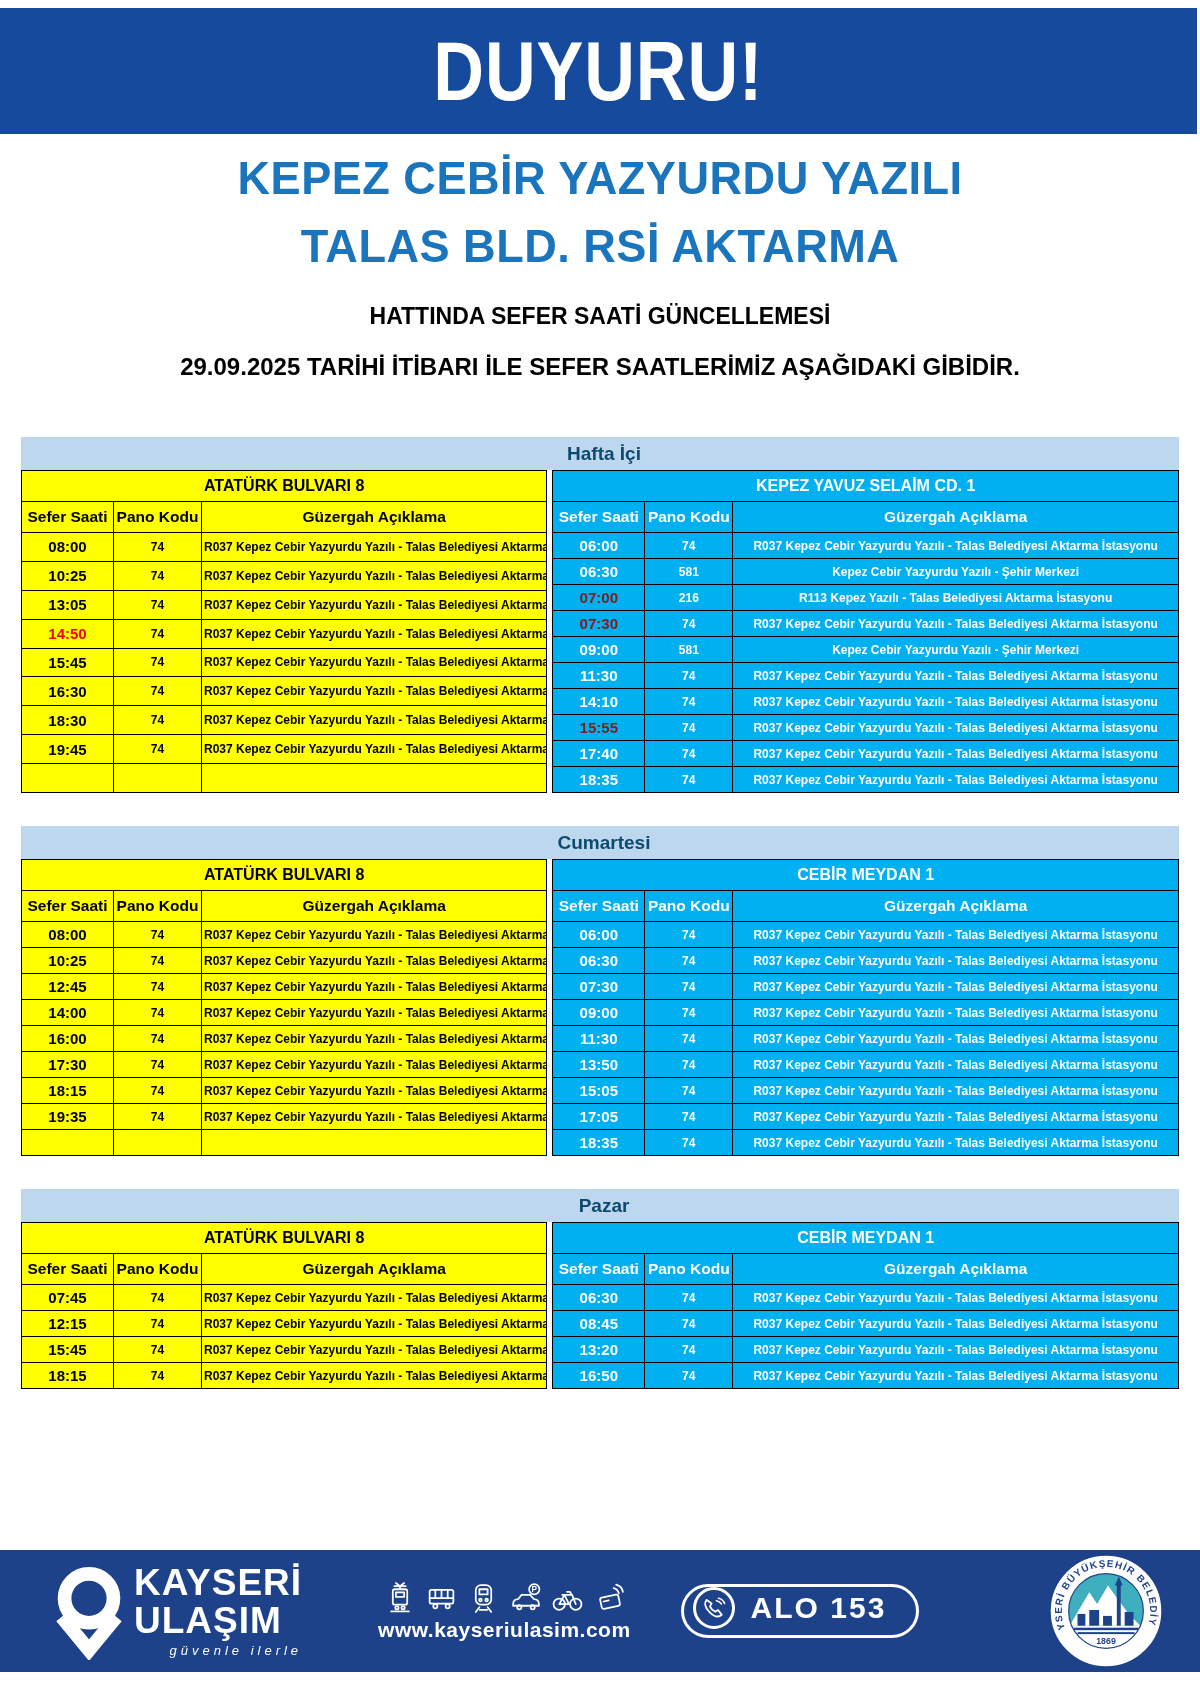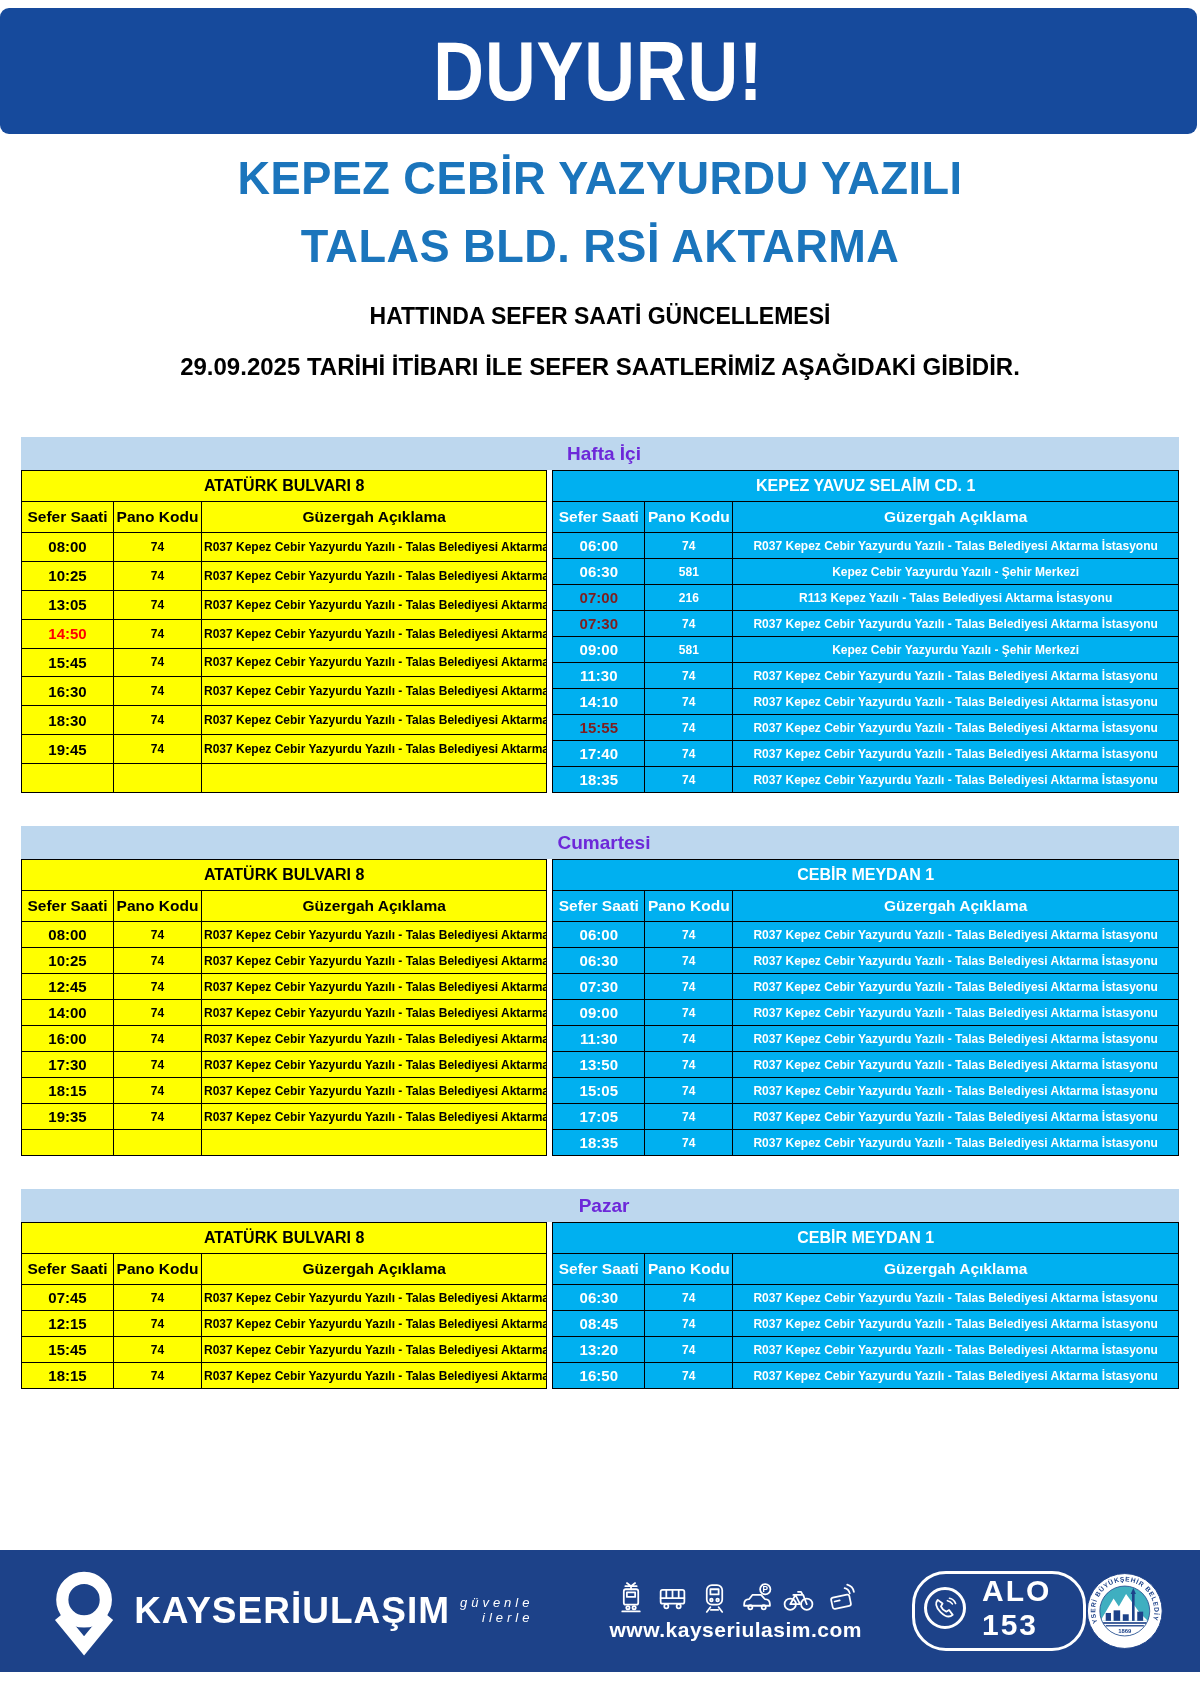--- a/index.html
+++ b/index.html
@@ -11,53 +11,53 @@
     --footer-navy:#1D4289;
   }
   *{box-sizing:border-box;}
   html,body{margin:0;padding:0;}
   body{
     width:1200px;height:1697px;position:relative;background:#fff;
     font-family:"Liberation Sans",sans-serif;overflow:hidden;
   }
   
   .banner{margin-top:8px;width:1197px;height:126px;background:var(--banner-blue);
-    display:flex;align-items:center;justify-content:center;border-radius:9px;}
+    display:flex;align-items:center;justify-content:center;}
   .banner-text{color:#fff;font-size:78px;font-weight:bold;letter-spacing:1px;transform:scale(.90,1.08);}
   .title1,.title2{text-align:center;color:var(--title-blue);font-weight:bold;font-size:47px;letter-spacing:.5px;transform:scale(.96,1);}
   .title1{margin-top:16px;}
   .title2{margin-top:13px;}
   .subtitle{margin-top:30px;text-align:center;font-weight:bold;font-size:23px;color:#000;}
   .dateline{margin-top:23px;text-align:center;font-weight:bold;font-size:24px;color:#000;}
   
   #tables{margin:56px 21px 0;}
   .day-section + .day-section{margin-top:33px;}
   .day-band{height:33px;background:var(--band-blue);display:flex;align-items:center;justify-content:center;
-    font-size:19px;font-weight:bold;color:#6d28d9;padding-left:8px;}
+    font-size:19px;font-weight:bold;color:#0c4a6e;padding-left:8px;}
   .tables-row{display:flex;gap:5px;}
   table.timetable{border-collapse:collapse;table-layout:fixed;}
   .timetable.yellow{width:566px;}
   .timetable.cyan{width:674px;}
   .timetable th,.timetable td{border:1.6px solid #000;padding:0 2px;text-align:center;overflow:hidden;white-space:nowrap;}
   .yellow th,.yellow td{background:var(--cell-yellow);color:#000;}
   .cyan th,.cyan td{background:var(--cell-cyan);color:#fff;}
   th.venue{height:31px;font-size:16px;}
   tr.cols th{height:31px;font-size:15.5px;}
   col.col-time{width:92px;} col.col-pano{width:88px;}
   .timetable td{height:26px;font-weight:bold;}
   td.time{font-size:15px;}
   td.pano{font-size:12px;}
   td.route{font-size:12px;}
   .yellow td.red{color:#FF0000;}
   .cyan td.red{color:#7f1d1d;}
   
   footer{position:absolute;left:0;top:1550px;width:1200px;height:122px;background:var(--footer-navy);
     display:flex;align-items:center;}
   .logo-group{display:flex;align-items:center;margin-left:44px;}
-  .brand{margin-left:10px;color:#fff;display:flex;flex-direction:row;}
+  .brand{margin-left:0;color:#fff;display:flex;flex-direction:column;}
   .brand-line{font-size:37px;font-weight:bold;line-height:1.02;letter-spacing:1px;}
   .tagline{font-style:italic;font-size:13px;letter-spacing:4px;text-align:right;margin-top:3px;color:#fff;}
   .mid{margin-left:76px;display:flex;flex-direction:column;align-items:center;}
   .icons{display:flex;gap:9px;align-items:flex-end;}
   .icons svg{display:block;}
   .site{margin-top:4px;color:#fff;font-weight:bold;font-size:21px;letter-spacing:.5px;}
   .alo{margin-left:50px;display:flex;align-items:center;gap:16px;border:3px solid #fff;border-radius:34px;
     padding:0 30px 6px 9px;}
   .alo-phone{width:42px;height:42px;border:3px solid #fff;border-radius:50%;
     display:flex;align-items:center;justify-content:center;flex:0 0 auto;}

